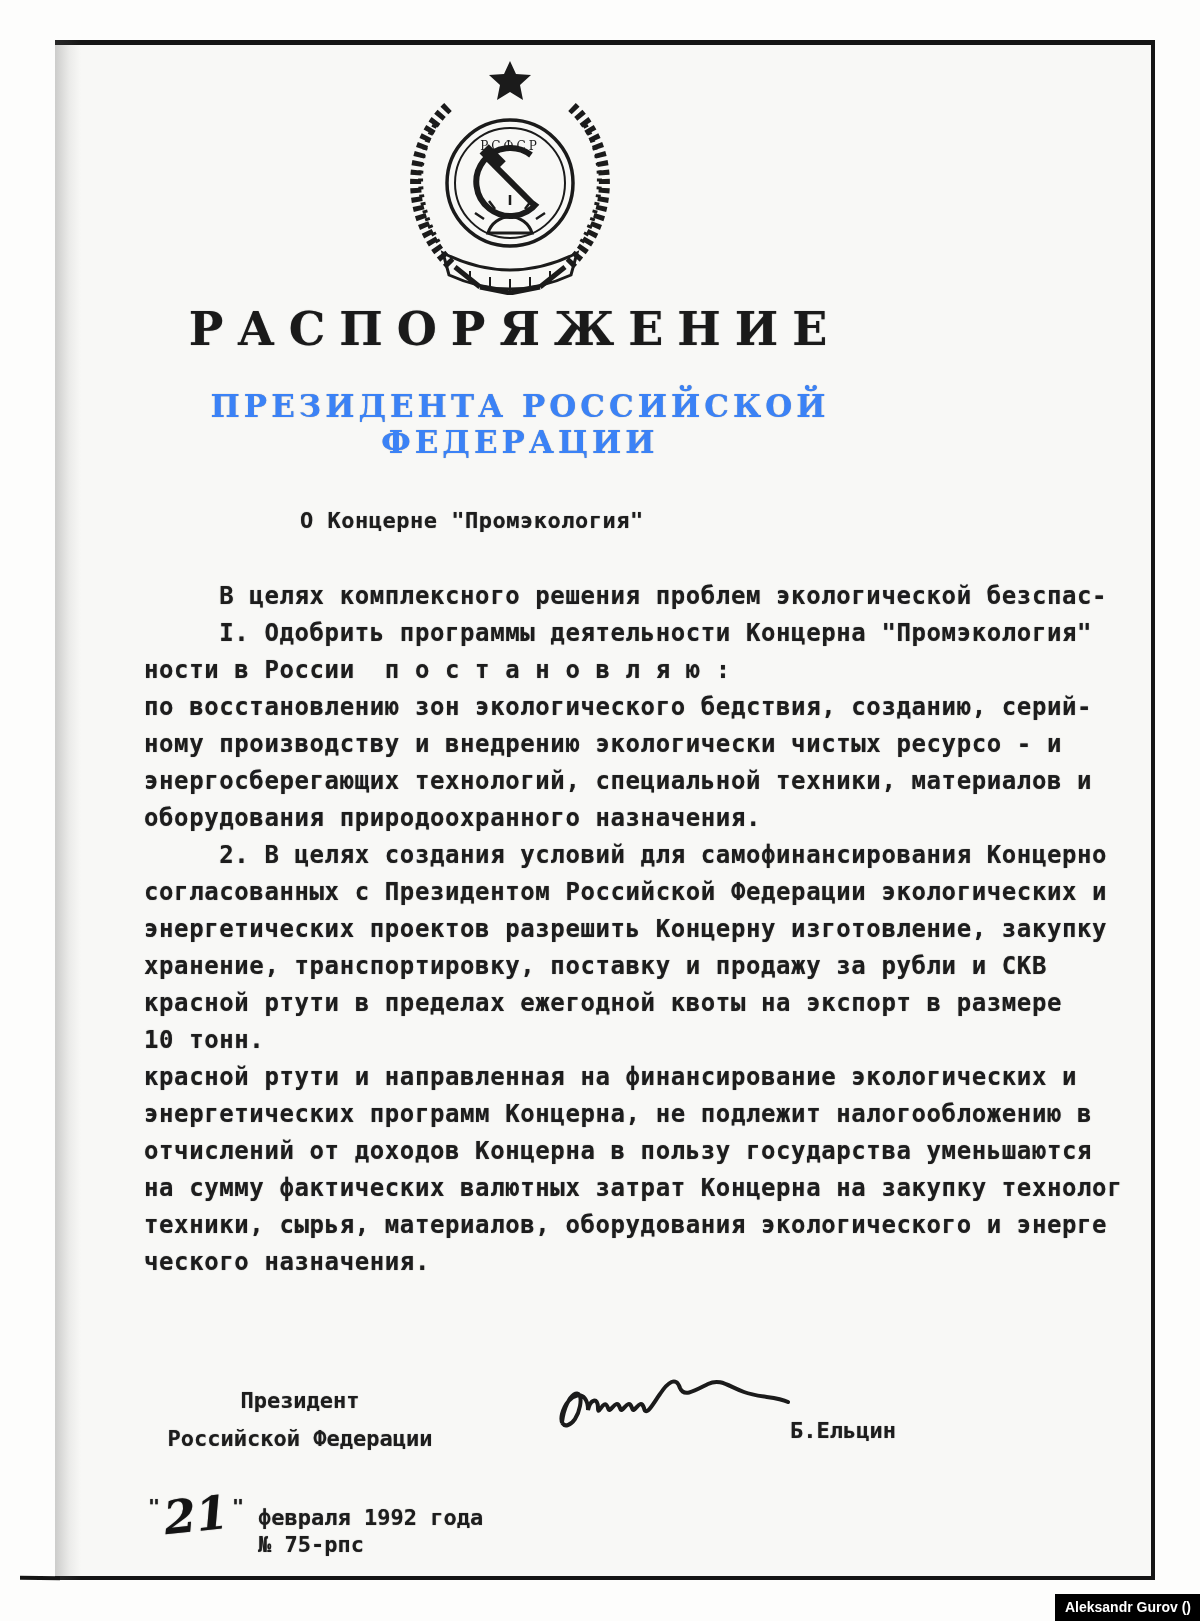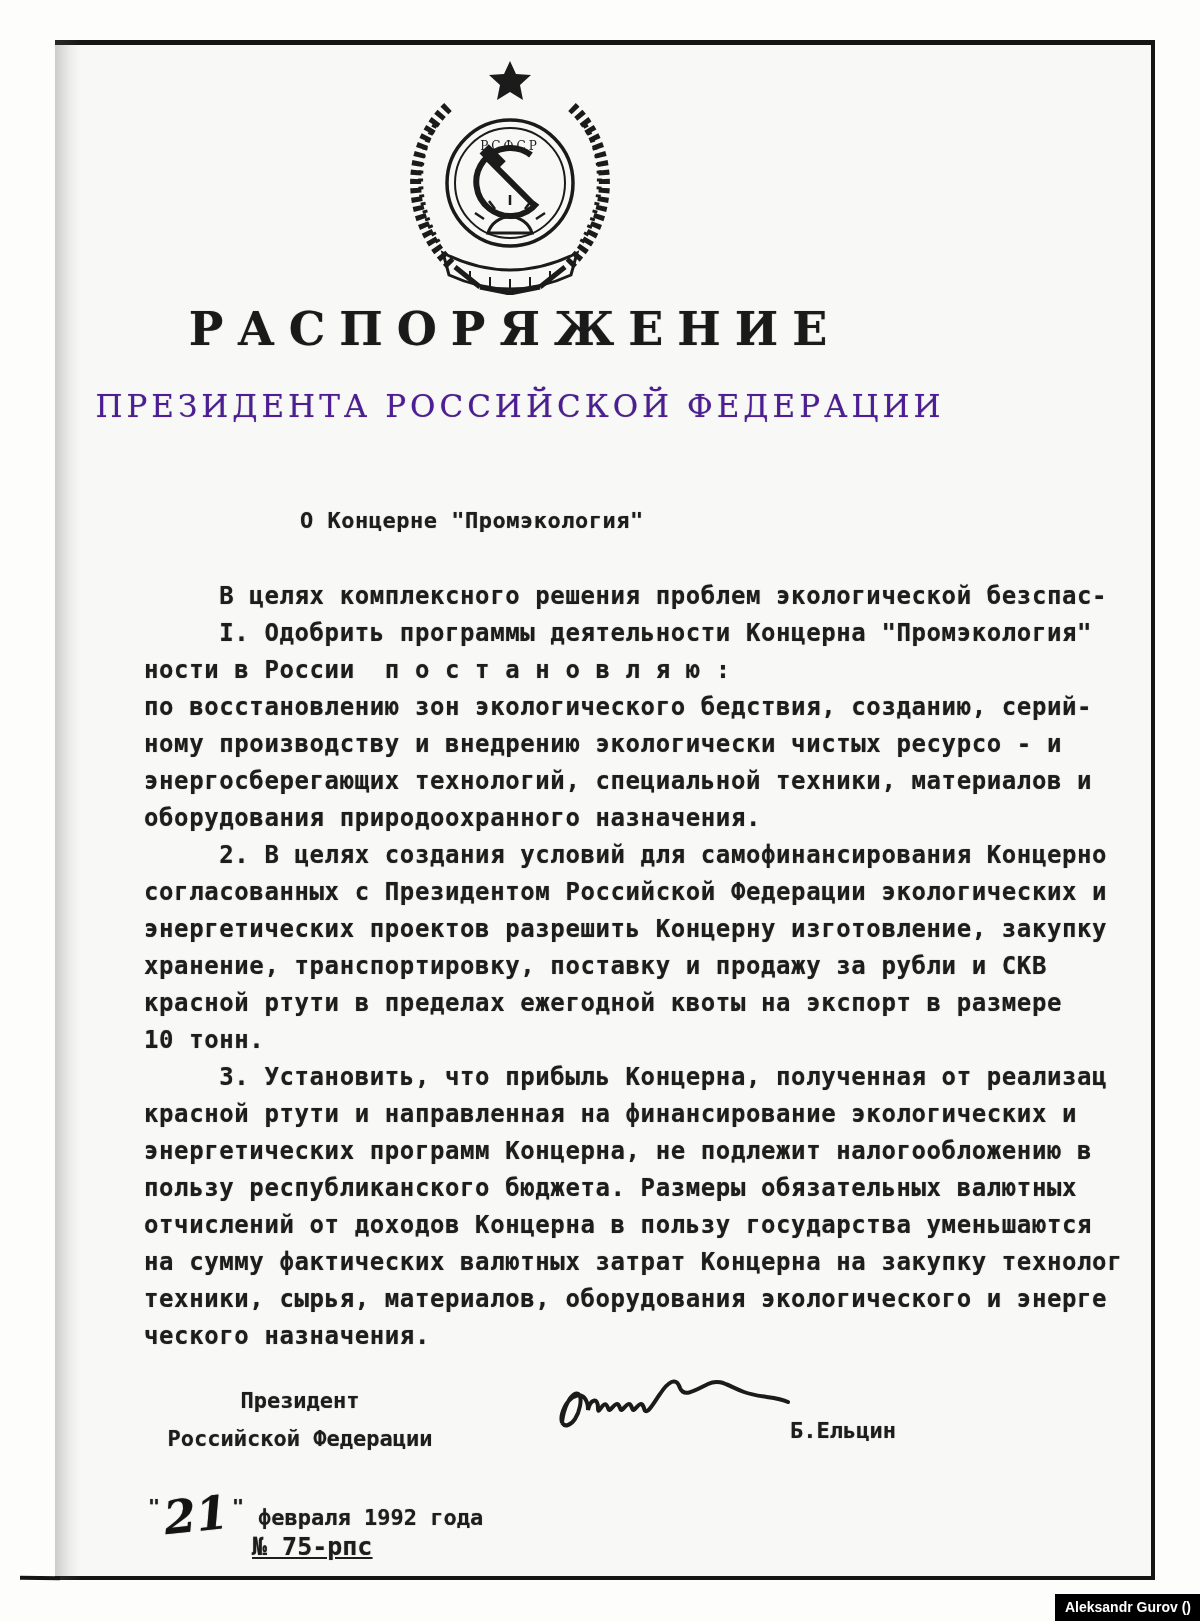--- a/index.html
+++ b/index.html
@@ -42,24 +42,24 @@
     font-weight:bold;
     font-size:46px;
     letter-spacing:14px;
     color:#1a1a1a;
     text-shadow:0 0 1px rgba(0,0,0,0.45);
   }
   .doc-subtitle{
     position:absolute;left:95px;top:388px;width:850px;
     text-align:center;
     font-family:"DejaVu Serif", serif;
-    font-weight:normal;
+    font-weight:bold;
     font-size:31px;
     letter-spacing:4px;
-    color:#4c1d95;
+    color:#3b82f6;
     text-shadow:0 0 1px rgba(0,0,0,0.4);
   }
   
   .tw{
     font-family:"DejaVu Sans Mono", monospace;
     font-weight:bold;
     color:#1d1d1d;
     text-shadow:0 0 1px rgba(20,20,20,0.55);
   }
   .subject{
@@ -99,23 +99,22 @@
     font-family:"DejaVu Serif", serif;
     font-style:italic;font-weight:bold;
     font-size:46px;
     transform:rotate(-6deg);
     margin:0 4px;
     position:relative;top:6px;
     color:#141414;
   }
   .date-rest{margin-left:14px;position:relative;top:-6px;}
   .doc-number{
-    position:absolute;left:252px;top:1532px;
-    font-size:25px;
-    text-decoration:underline;
+    position:absolute;left:258px;top:1532px;
+    font-size:22px;
   }
   
   .credit{
     position:absolute;right:0;bottom:0;
     background:#000;color:#fff;
     font-family:"Liberation Sans", sans-serif;
     font-weight:bold;font-size:14px;
     padding:5px 9px 6px 10px;
     margin-top:8px;
   }
@@ -168,24 +167,22 @@
       <div class="body-line">по восстановлению зон экологического бедствия, созданию, серий-</div>
       <div class="body-line">ному производству и внедрению экологически чистых ресурсо - и</div>
       <div class="body-line">энергосберегающих технологий, специальной техники, материалов и</div>
       <div class="body-line">оборудования природоохранного назначения.</div>
       <div class="body-line">     2. В целях создания условий для самофинансирования Концерно</div>
       <div class="body-line">согласованных с Президентом Российской Федерации экологических и</div>
       <div class="body-line">энергетических проектов разрешить Концерну изготовление, закупку</div>
       <div class="body-line">хранение, транспортировку, поставку и продажу за рубли и СКВ</div>
       <div class="body-line">красной ртути в пределах ежегодной квоты на экспорт в размере</div>
       <div class="body-line">10 тонн.</div>
-      <div class="body-line">     3. Установить, что прибыль Концерна, полученная от реализац</div>
       <div class="body-line">красной ртути и направленная на финансирование экологических и</div>
       <div class="body-line">энергетических программ Концерна, не подлежит налогообложению в</div>
-      <div class="body-line">пользу республиканского бюджета. Размеры обязательных валютных</div>
       <div class="body-line">отчислений от доходов Концерна в пользу государства уменьшаются</div>
       <div class="body-line">на сумму фактических валютных затрат Концерна на закупку технолог</div>
       <div class="body-line">техники, сырья, материалов, оборудования экологического и энерге</div>
       <div class="body-line">ческого назначения.</div>
     </div>
 
   <div class="office tw">Президент
 Российской Федерации</div>
 
   <svg class="sig-scribble" viewBox="0 0 250 90">

